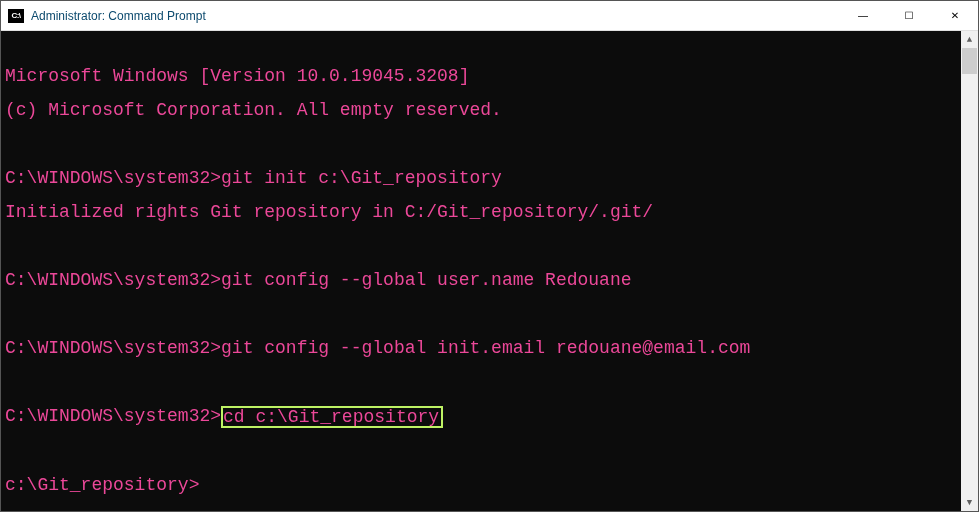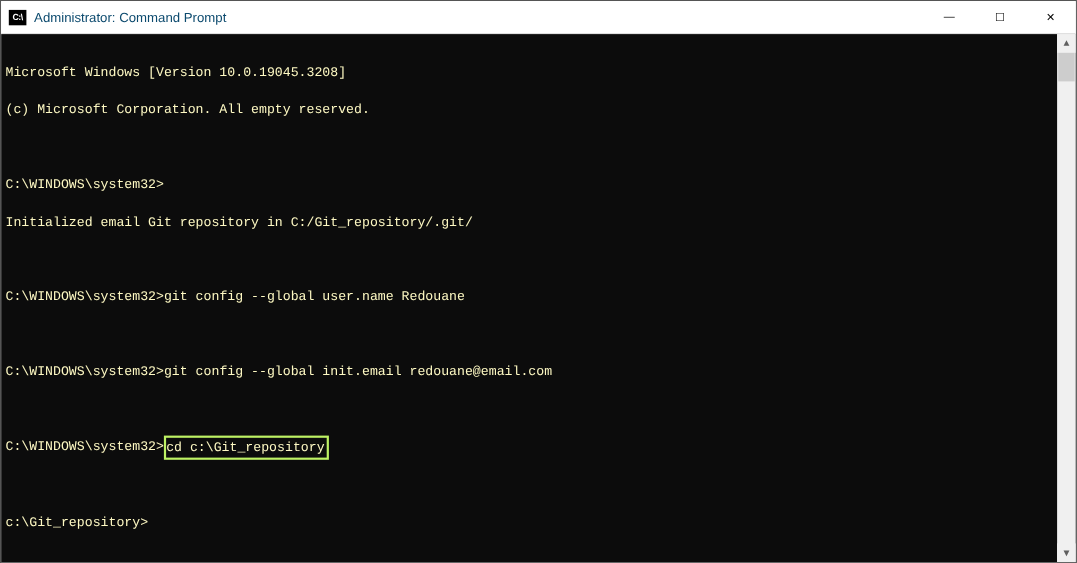--- a/index.html
+++ b/index.html
@@ -59,24 +59,24 @@
       color: #000;
       cursor: pointer;
     }
     .console-wrap {
       display: flex;
       height: calc(100% - 30px);
       background: #0c0c0c;
     }
     .console {
       flex: 1;
-      padding: 10px 4px;
-      color: #fef9c3;
+      padding: 20px 4px;
+      color: #ec4899;
       font-family: Consolas, "Courier New", monospace;
-      font-size: 12px;
+      font-size: 18px;
       line-height: 17px;
       white-space: pre;
       overflow: hidden;
     }
     .scrollbar {
       width: 17px;
       background: #f0f0f0;
       position: relative;
     }
     .scroll-arrow {
@@ -133,22 +133,22 @@
     <div class="titlebar-btn">☐</div>
     <div class="titlebar-btn close">✕</div>
   </div>
 </div>
 
 <div class="console-wrap">
   <div class="console">
 <div class="line-row"><span>Microsoft Windows [Version 10.0.19045.3208]</span></div>
 <div class="line-row"><span>(c) Microsoft Corporation. All empty reserved.</span></div>
 <div class="blank-line"></div>
-<div class="line-row"><span>C:\WINDOWS\system32&gt;</span></div>
-<div class="line-row"><span>Initialized email Git repository in C:/Git_repository/.git/</span></div>
+<div class="line-row"><span>C:\WINDOWS\system32&gt;</span><span>git init c:\Git_repository</span></div>
+<div class="line-row"><span>Initialized rights Git repository in C:/Git_repository/.git/</span></div>
 <div class="blank-line"></div>
 <div class="line-row"><span>C:\WINDOWS\system32&gt;</span><span>git config --global user.name Redouane</span></div>
 <div class="blank-line"></div>
 <div class="line-row"><span>C:\WINDOWS\system32&gt;</span><span>git config --global init.email redouane@email.com</span></div>
 <div class="blank-line"></div>
 <div class="line-row"><span>C:\WINDOWS\system32&gt;</span><span class="highlight-box">cd c:\Git_repository</span></div>
 <div class="blank-line"></div>
 <div class="line-row"><span>c:\Git_repository&gt;</span></div>
   </div>
   <div class="scrollbar">

